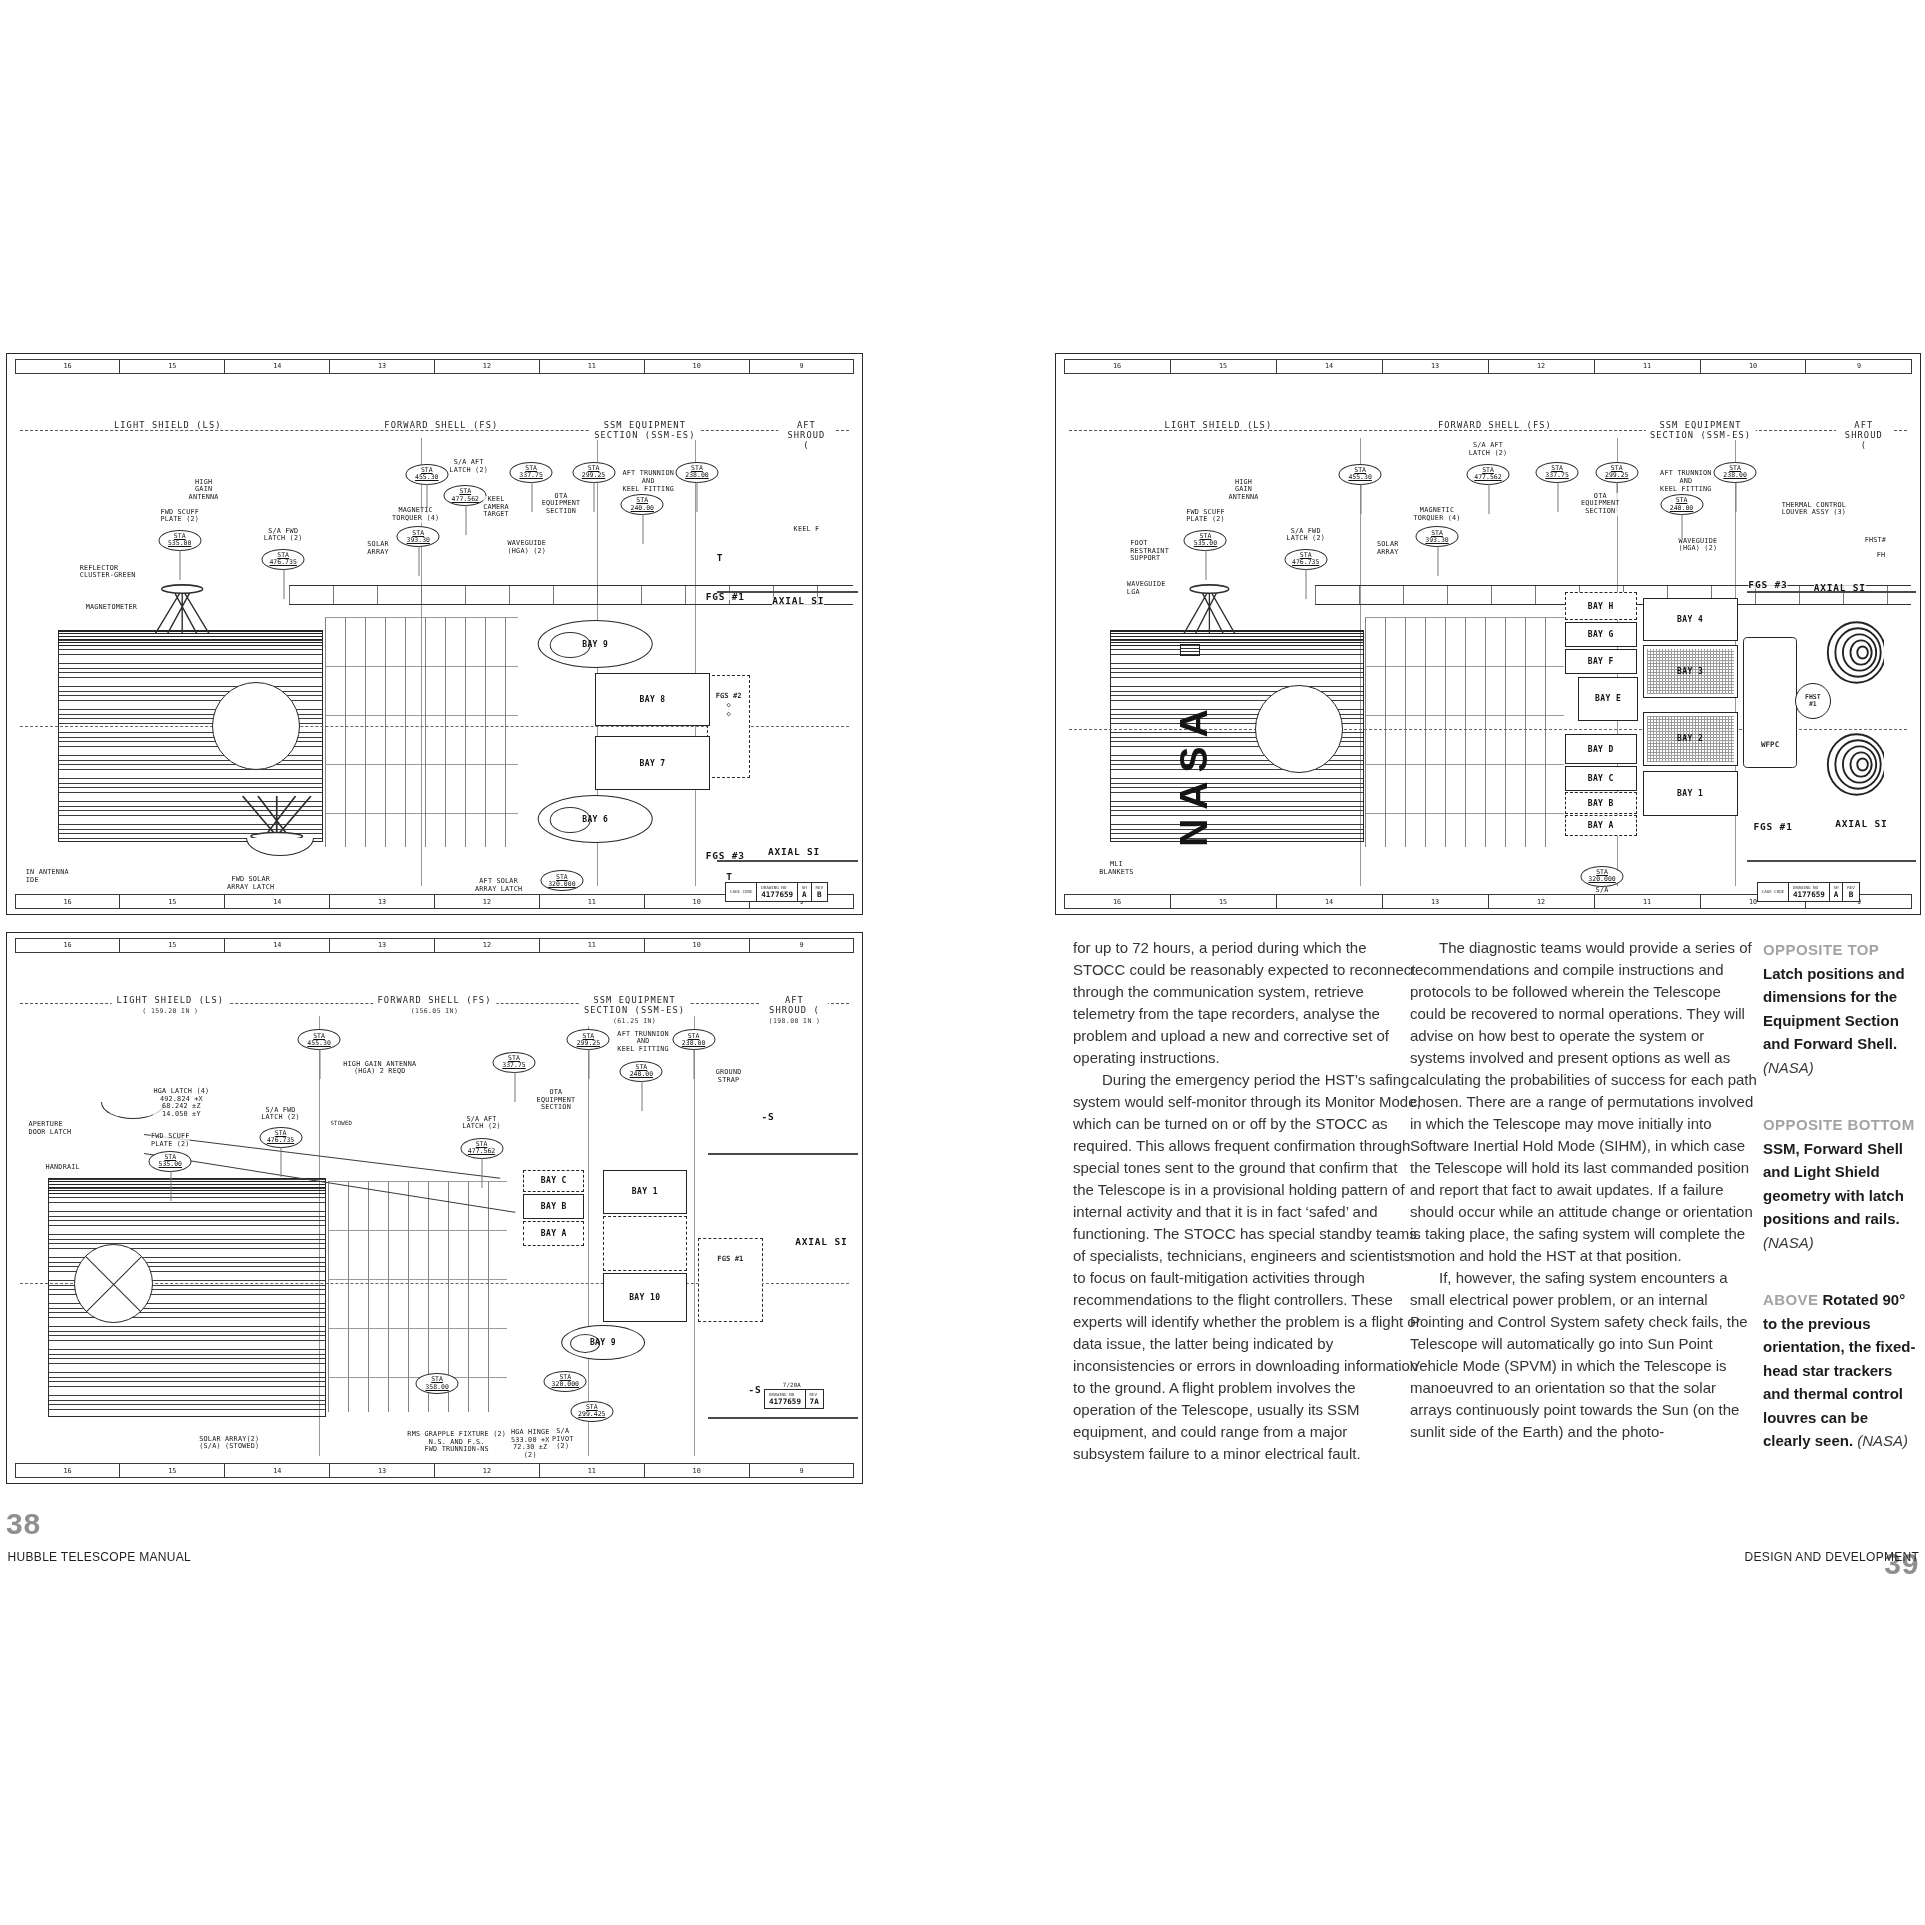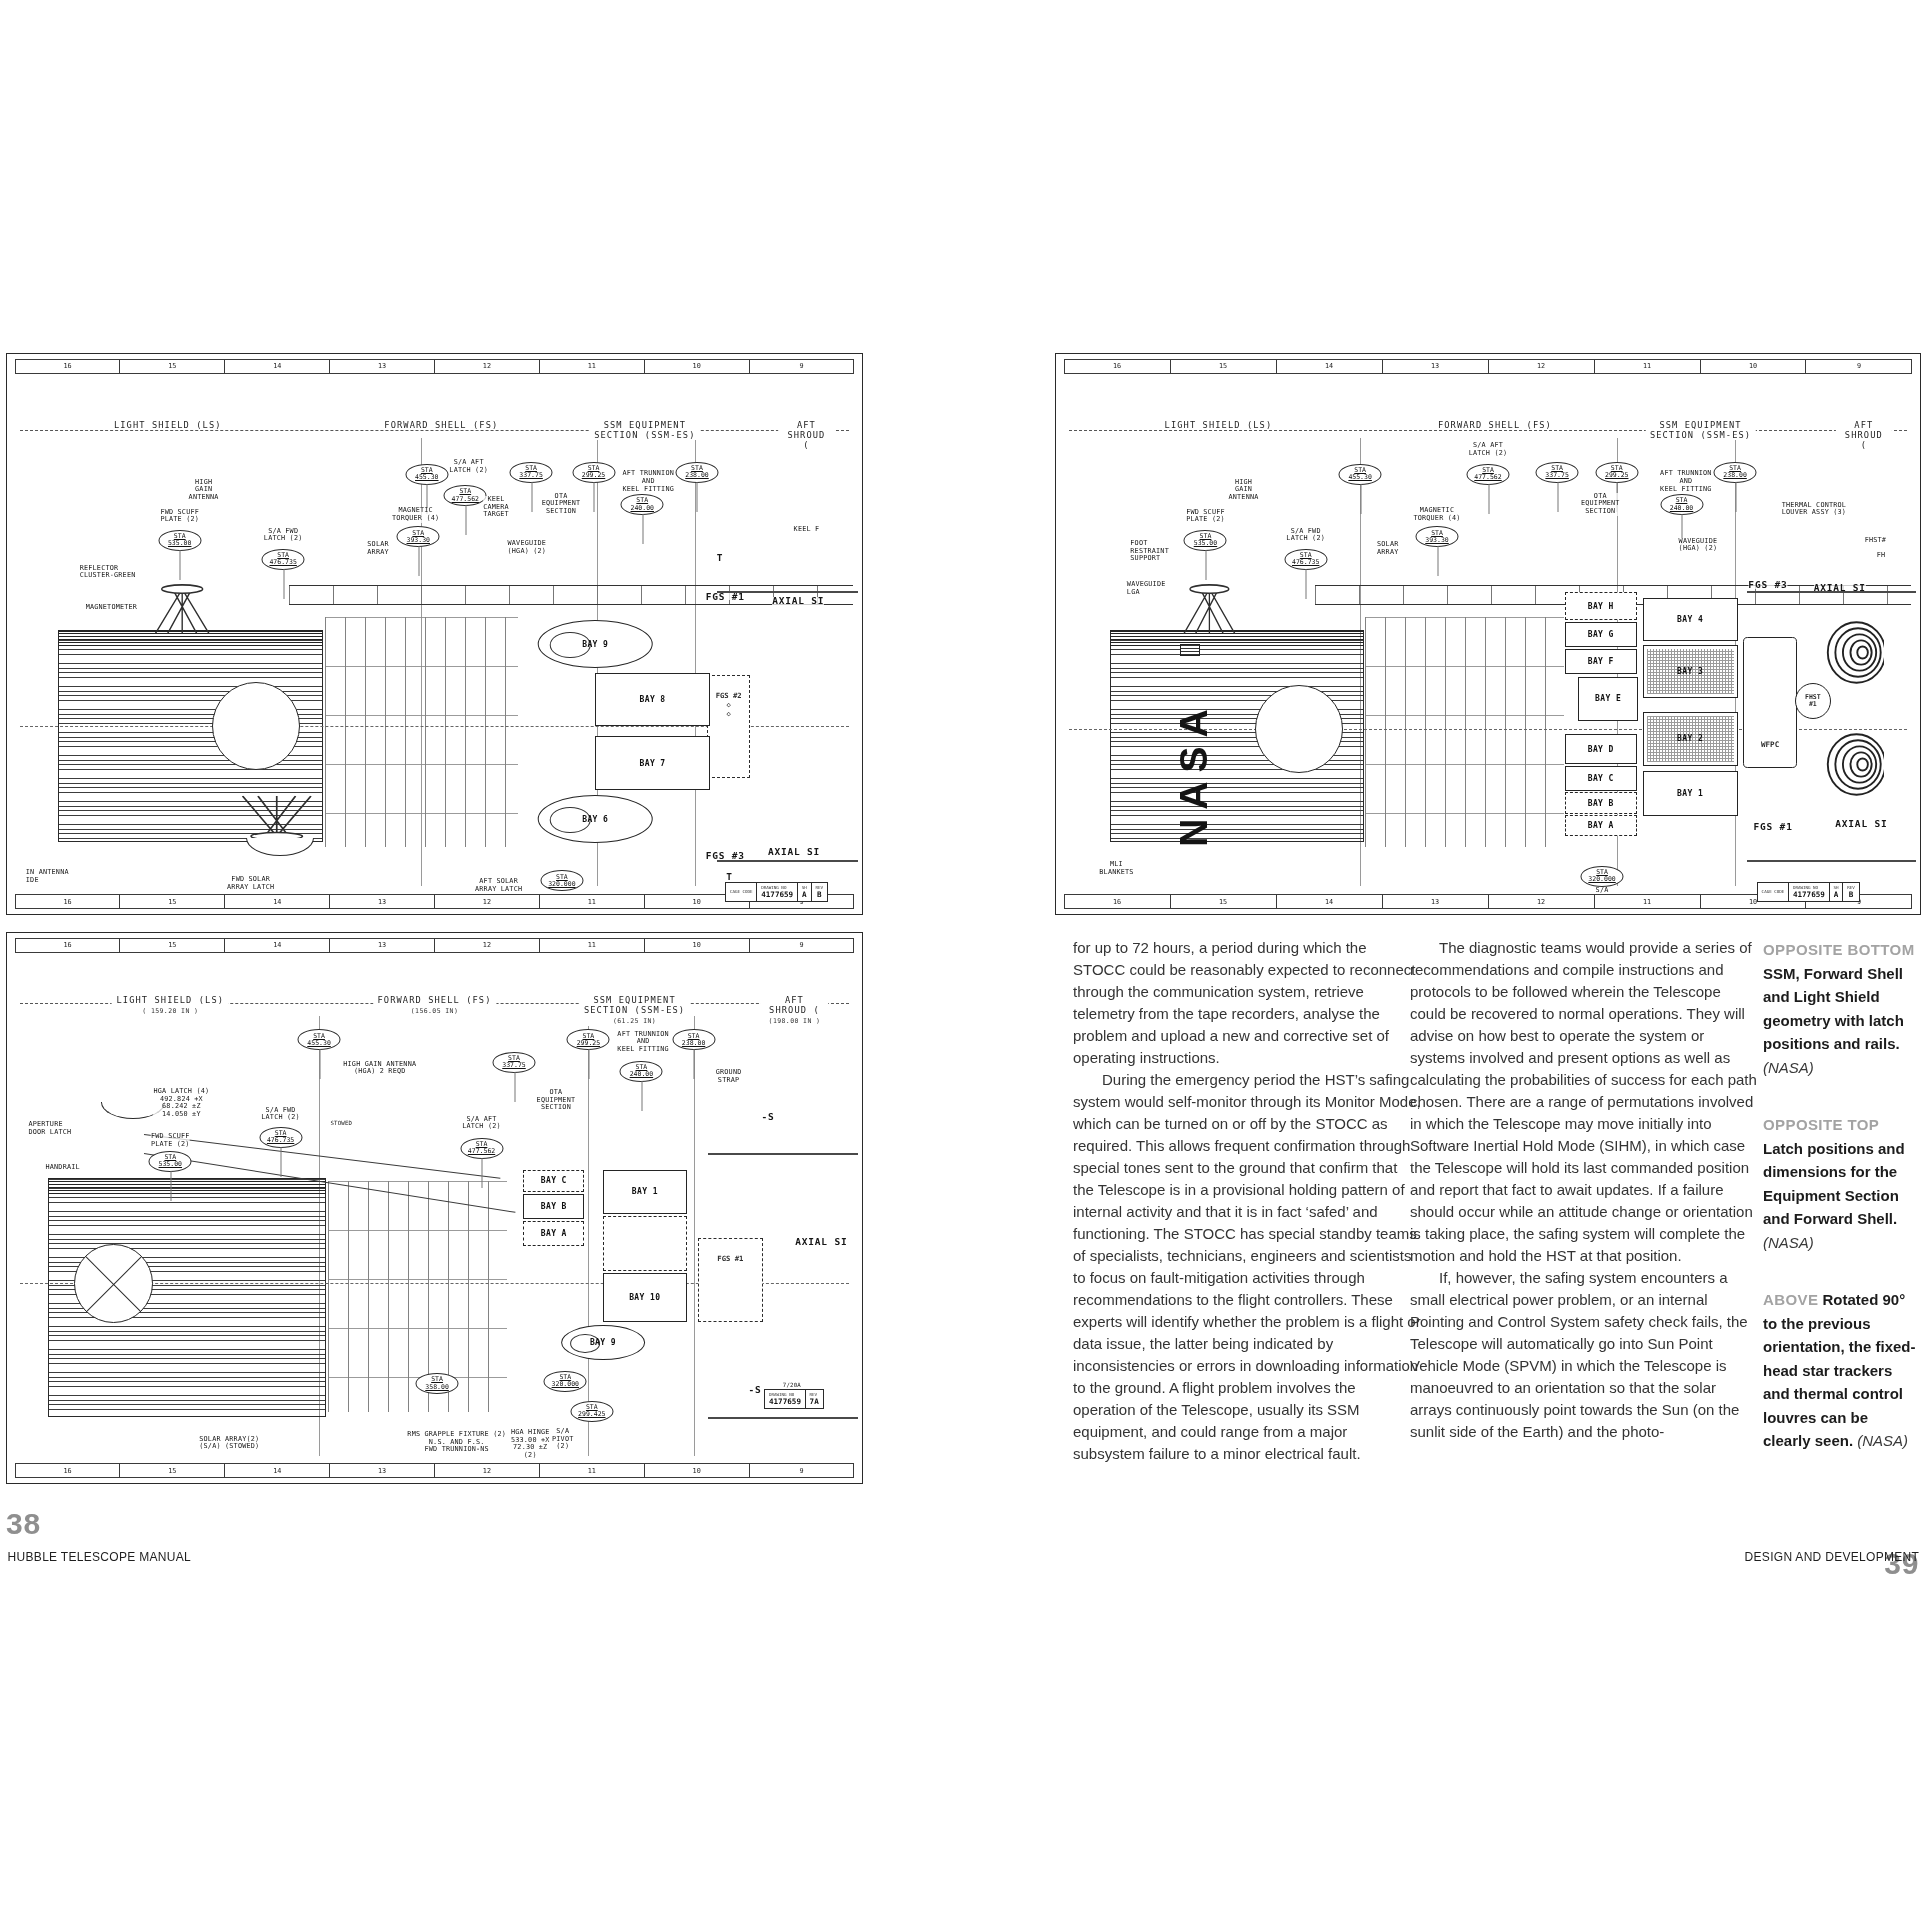--- a/index.html
+++ b/index.html
@@ -561,27 +561,27 @@
     <div class="col" style="left:1057px;margin-left:16px;">
       <p>for up to 72 hours, a period during which the STOCC could be reasonably expected to reconnect through the communication system, retrieve telemetry from the tape recorders, analyse the problem and upload a new and corrective set of operating instructions.</p>
       <p class="indent">During the emergency period the HST’s safing system would self-monitor through its Monitor Mode, which can be turned on or off by the STOCC as required. This allows frequent confirmation through special tones sent to the ground that confirm that the Telescope is in a provisional holding pattern of internal activity and that it is in fact ‘safed’ and functioning. The STOCC has special standby teams of specialists, technicians, engineers and scientists to focus on fault-mitigation activities through recommendations to the flight controllers. These experts will identify whether the problem is a flight or data issue, the latter being indicated by inconsistencies or errors in downloading information to the ground. A flight problem involves the operation of the Telescope, usually its SSM equipment, and could range from a major subsystem failure to a minor electrical fault.</p>
     </div>
     <div class="col" style="left:1410px;">
       <p class="indent">The diagnostic teams would provide a series of recommendations and compile instructions and protocols to be followed wherein the Telescope could be recovered to normal operations. They will advise on how best to operate the system or systems involved and present options as well as calculating the probabilities of success for each path chosen. There are a range of permutations involved in which the Telescope may move initially into Software Inertial Hold Mode (SIHM), in which case the Telescope will hold its last commanded position and report that fact to await updates. If a failure should occur while an attitude change or orientation is taking place, the safing system will complete the motion and hold the HST at that position.</p>
       <p class="indent">If, however, the safing system encounters a small electrical power problem, or an internal Pointing and Control System safety check fails, the Telescope will automatically go into Sun Point Vehicle Mode (SPVM) in which the Telescope is manoeuvred to an orientation so that the solar arrays continuously point towards the Sun (on the sunlit side of the Earth) and the photo-</p>
     </div>
     <aside class="cap" style="left:1763px;">
       <div class="capblock">
+        <span class="caplabel blocky">OPPOSITE TOP</span>
+        <span>Latch positions and dimensions for the Equipment Section and Forward Shell.</span>
+        <span class="capcredit">(NASA)</span>
+      </div>
+      <div class="capblock">
         <span class="caplabel blocky">OPPOSITE BOTTOM</span>
         <span>SSM, Forward Shell and Light Shield geometry with latch positions and rails.</span>
-        <span class="capcredit">(NASA)</span>
-      </div>
-      <div class="capblock">
-        <span class="caplabel blocky">OPPOSITE TOP</span>
-        <span>Latch positions and dimensions for the Equipment Section and Forward Shell.</span>
         <span class="capcredit">(NASA)</span>
       </div>
       <div class="capblock">
         <span class="caplabel">ABOVE</span>
         <span>Rotated 90° to the previous orientation, the fixed-head star trackers and thermal control louvres can be clearly seen.</span>
         <span class="capcredit">(NASA)</span>
       </div>
     </aside>
   </main>
 

